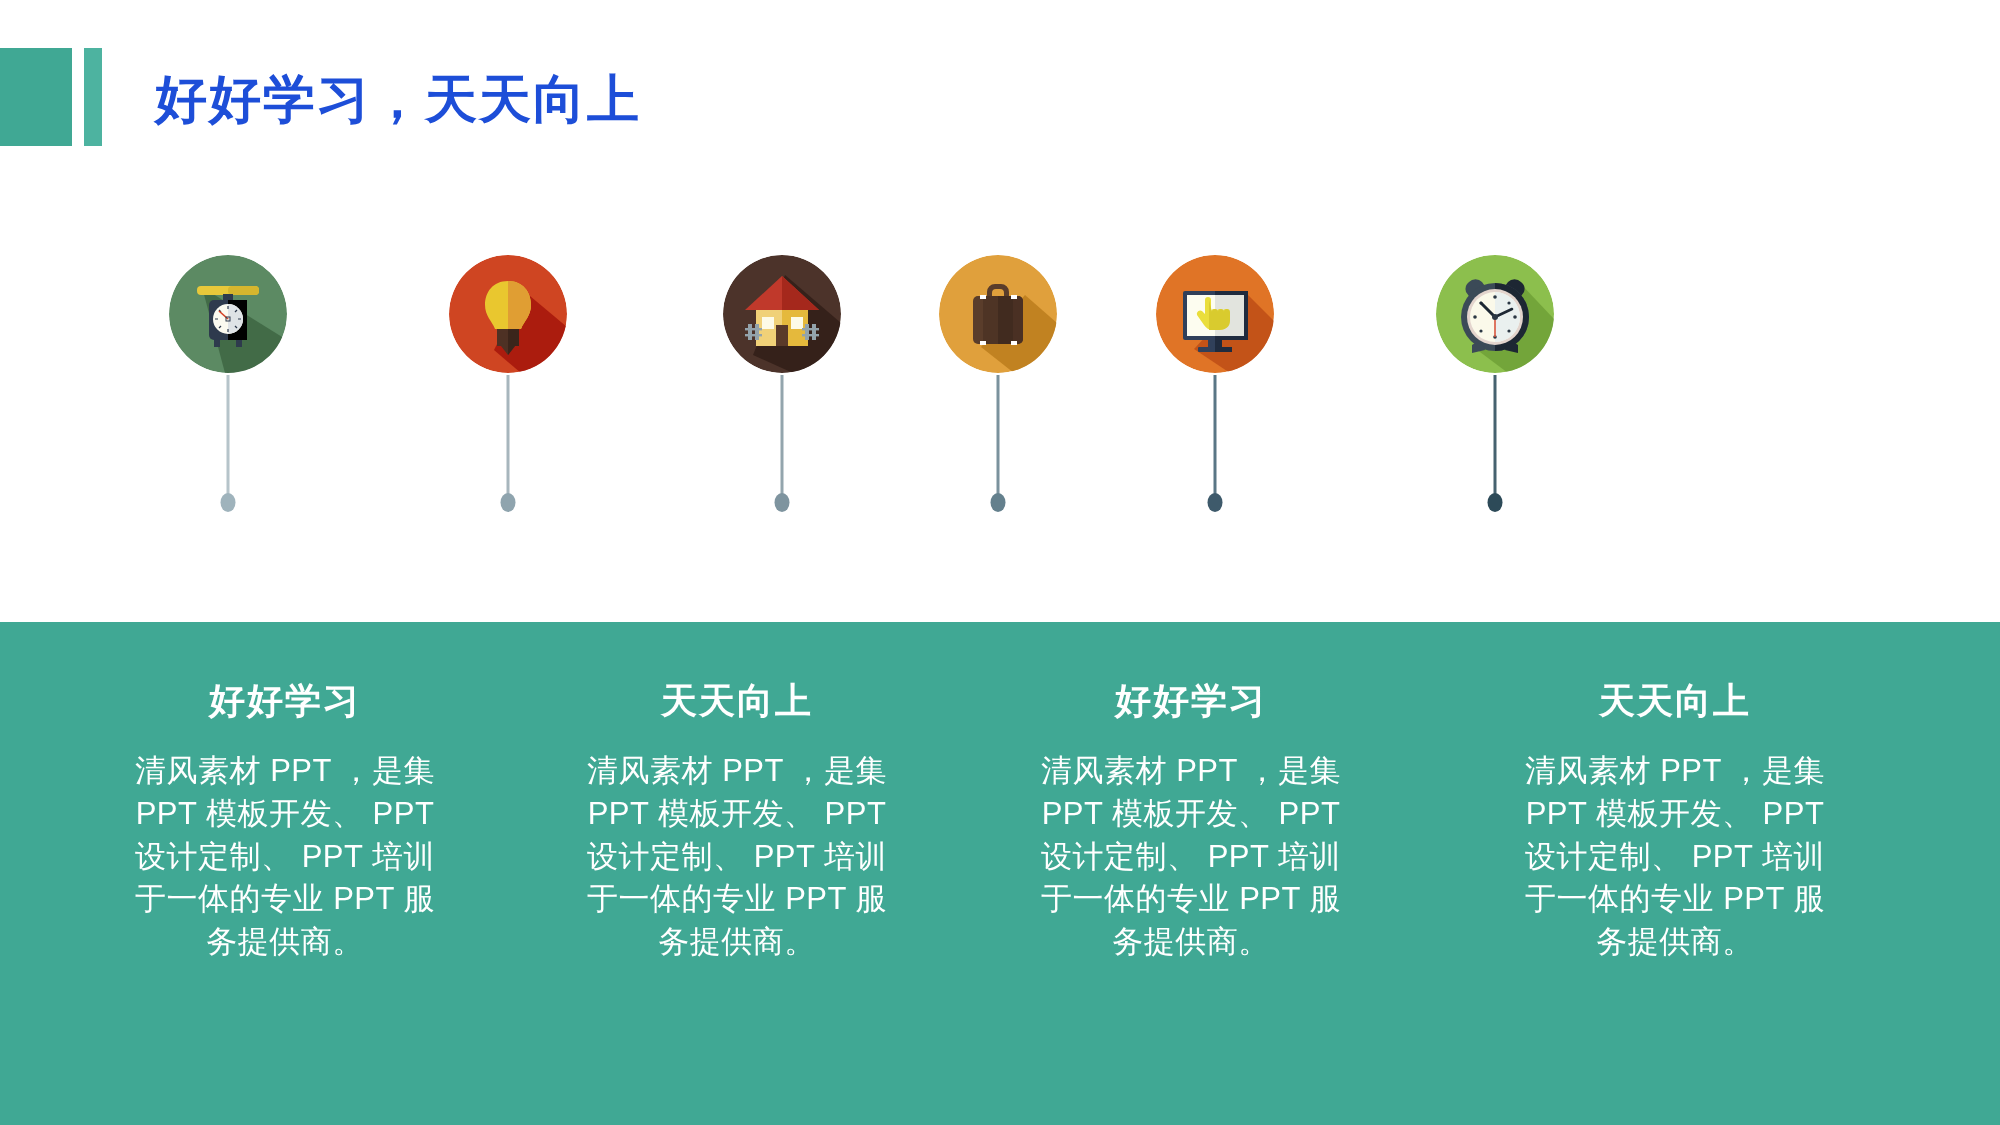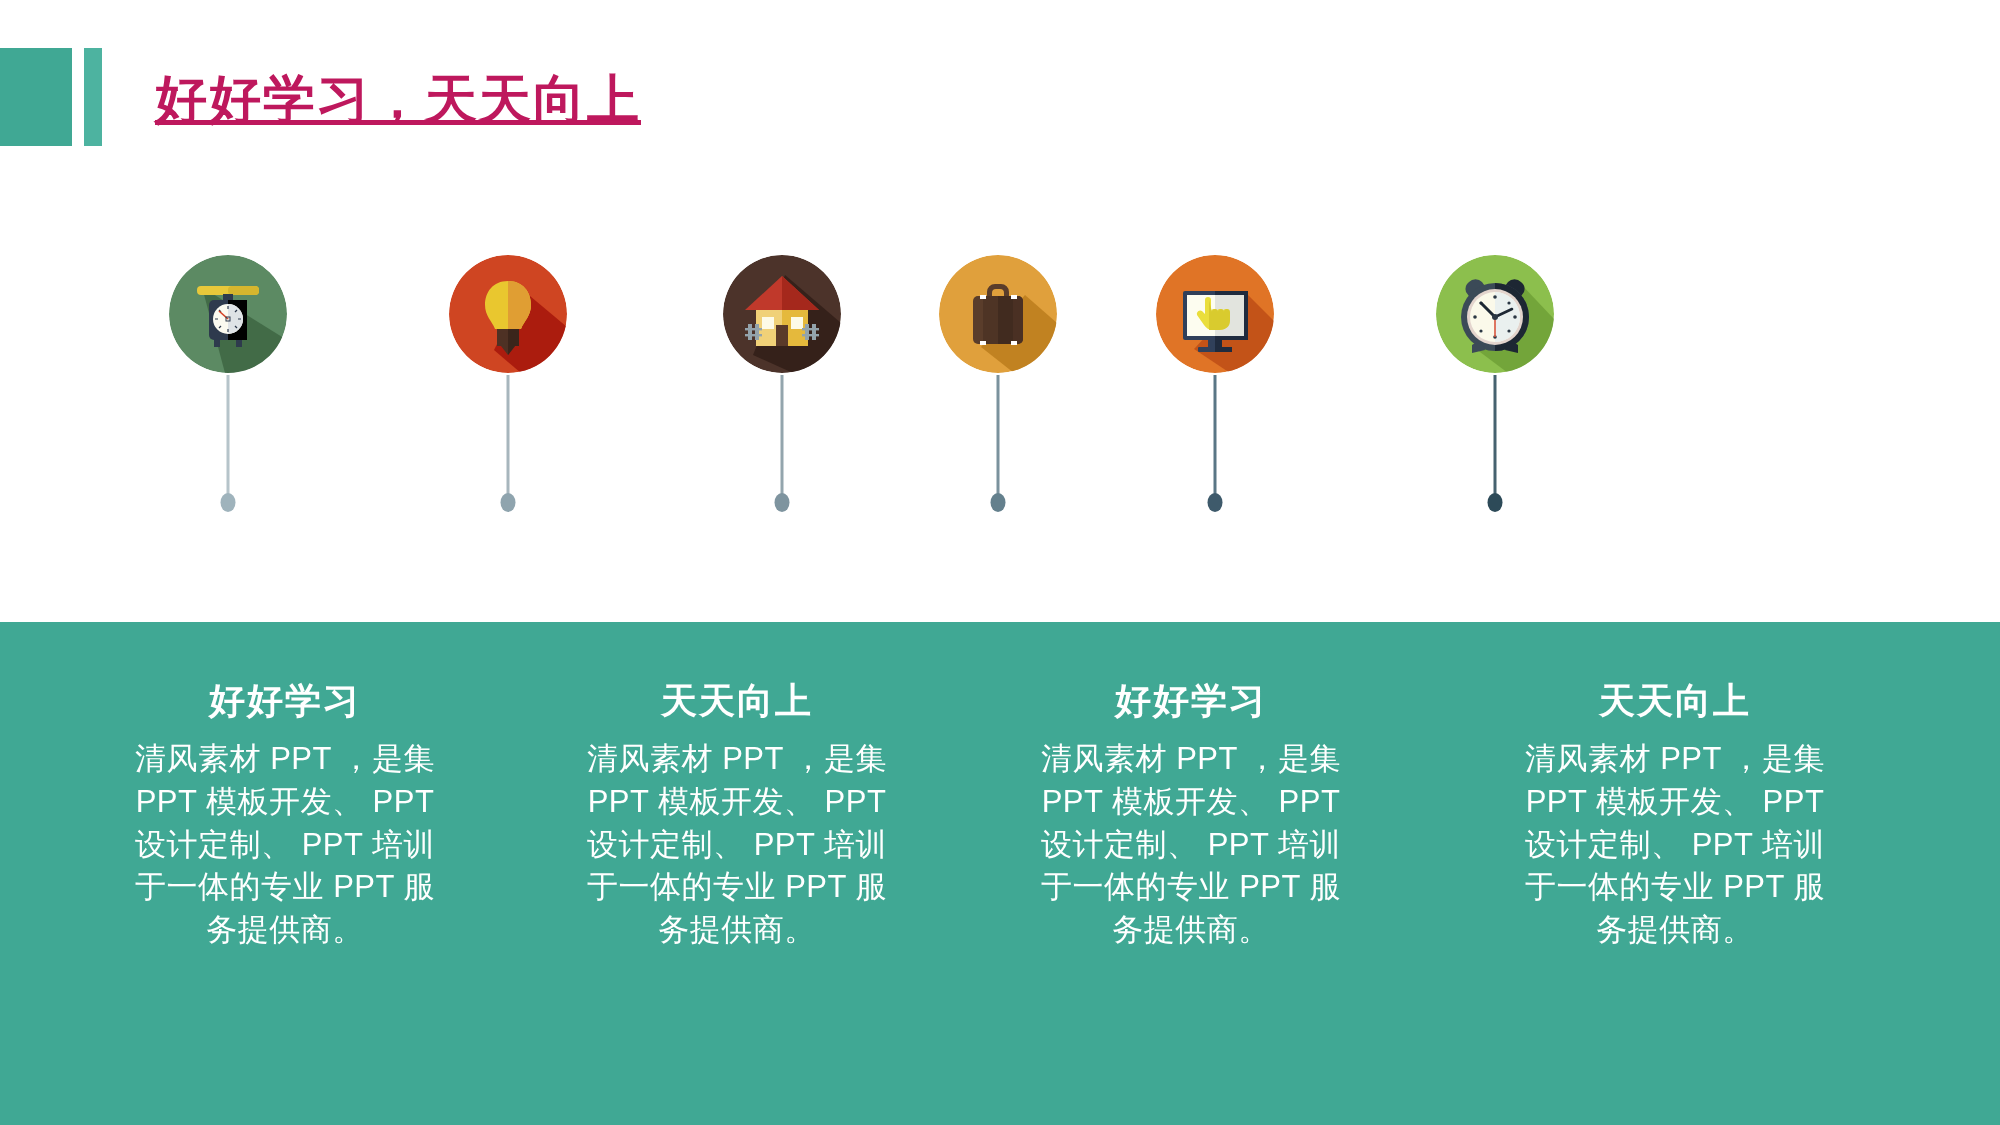--- a/index.html
+++ b/index.html
@@ -60,34 +60,34 @@
   .caption .num { margin-right:10px; }
 
   
   #panel {
     position:absolute; left:0; top:622px; width:2000px; height:503px;
     background:#40a894;
   }
   .col { position:absolute; top:55px; width:330px; text-align:center; }
   .col-head {
     font-size:36px; font-weight:bold; color:#ffffff;
-    letter-spacing:2px; margin-bottom:12px;
+    letter-spacing:2px; margin-bottom:24px;
   }
   .col-body {
     font-size:31px; color:#ffffff; line-height:1.38;
     letter-spacing:0.5px;
   }
 </style>
 </head>
 <body>
 
 <div id="header">
   <div id="title-block-solid" style="background: rgb(64, 168, 148);"></div>
   <div id="title-block-bar" style="background: rgb(77, 179, 160);"></div>
-  <div id="page-title" style="color: #be185d; text-decoration: underline;">好好学习，天天向上</div>
+  <div id="page-title" style="color: #1d4ed8;">好好学习，天天向上</div>
 </div>
 
 <div id="timeline">
 
   <div class="node" id="node-0" style="left: 128px;">
     <div class="icon-circle">
       <svg viewBox="0 0 118 118">
         <circle cx="59" cy="59" r="59" fill="#5c8a63"></circle>
         <path d="M33 32 L118 85 L118 118 L56 118 Z" fill="#2e5232" opacity="0.55"></path>
         <rect x="28" y="31" width="62" height="9" rx="4" fill="#e8c83a"></rect>

